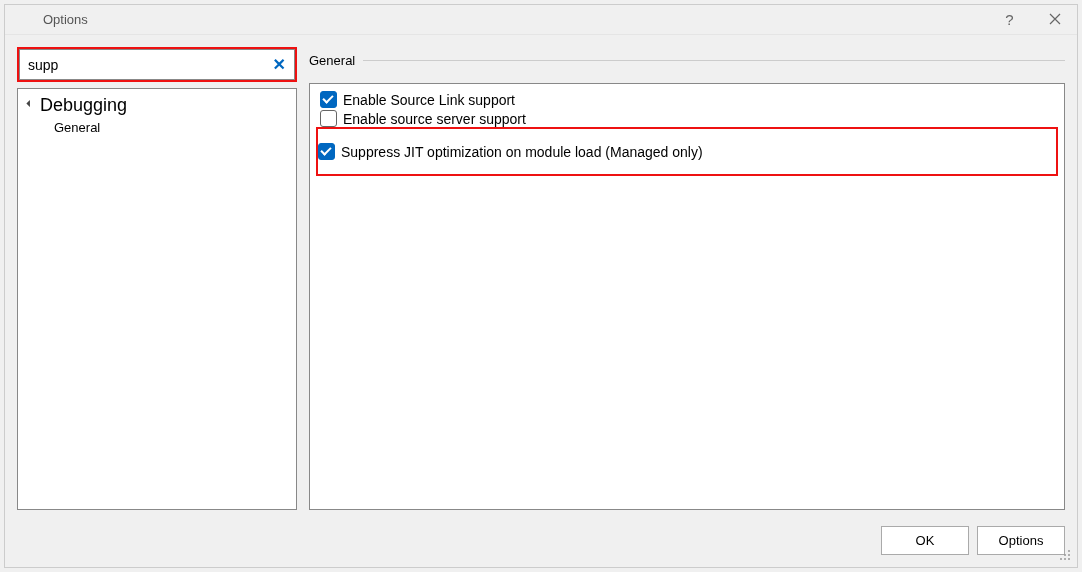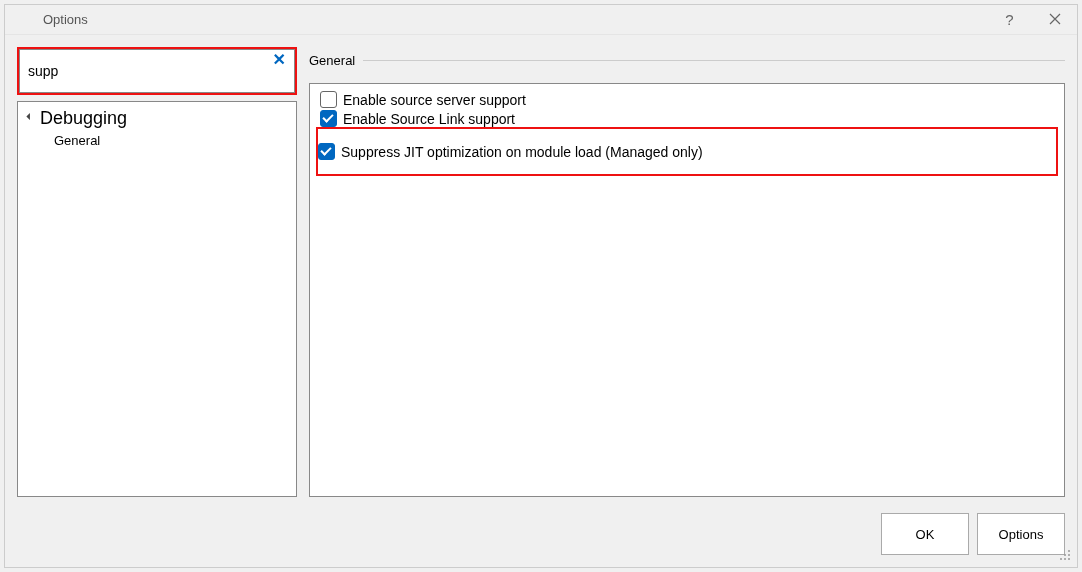--- a/index.html
+++ b/index.html
@@ -58,23 +58,24 @@
       width: 280px;
       display: flex;
       flex-direction: column;
     }
     .search-wrap {
       border: 2px solid #e11;
       margin-bottom: 6px;
     }
     .search-box {
       display: flex;
+      align-items: center;
       background: #fff;
       border: 1px solid #888;
-      height: 44px;
+      height: 31px;
       padding: 0 4px;
     }
     .search-input {
       flex: 1;
       border: none;
       outline: none;
       font-size: 14px;
       padding: 2px 4px;
       font-family: inherit;
     }
@@ -184,21 +185,21 @@
       transform: rotate(45deg);
     }
     .footer {
       display: flex;
       justify-content: flex-end;
       padding: 16px 12px 12px 12px;
       gap: 8px;
     }
     .btn {
       min-width: 88px;
-      height: 42px;
+      height: 29px;
       background: #fff;
       border: 1px solid #aaa;
       cursor: pointer;
       font-family: inherit;
       font-size: 13px;
     }
     .resize-grip {
       position: absolute;
       right: 6px;
       bottom: 6px;
@@ -249,27 +250,27 @@
     </div>
 
     <div class="right-panel">
       <div class="section-header">
         <span class="section-header-title">General</span>
         <div class="section-divider"></div>
       </div>
       <div class="options-box">
 
         <label class="checkbox-row">
+          <input type="checkbox" class="cb" checked="" style="">
+          <span>Enable Source Link support</span>
+        </label>
+
+        <label class="checkbox-row">
           <input type="checkbox" class="cb" style="">
           <span>Enable source server support</span>
-        </label>
-
-        <label class="checkbox-row">
-          <input type="checkbox" class="cb" checked="" style="">
-          <span>Enable Source Link support</span>
         </label>
 
         <label class="checkbox-row highlighted">
           <input type="checkbox" class="cb" checked="" style="">
           <span>Suppress JIT optimization on module load (Managed only)</span>
         </label>
 
       </div>
     </div>
 

